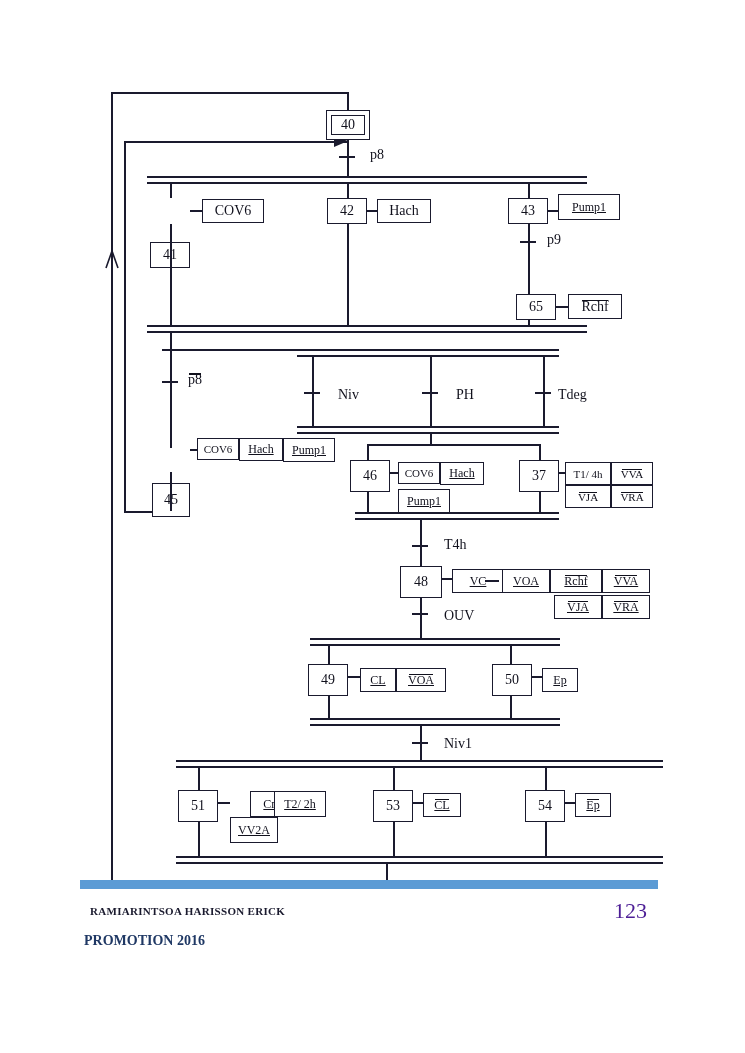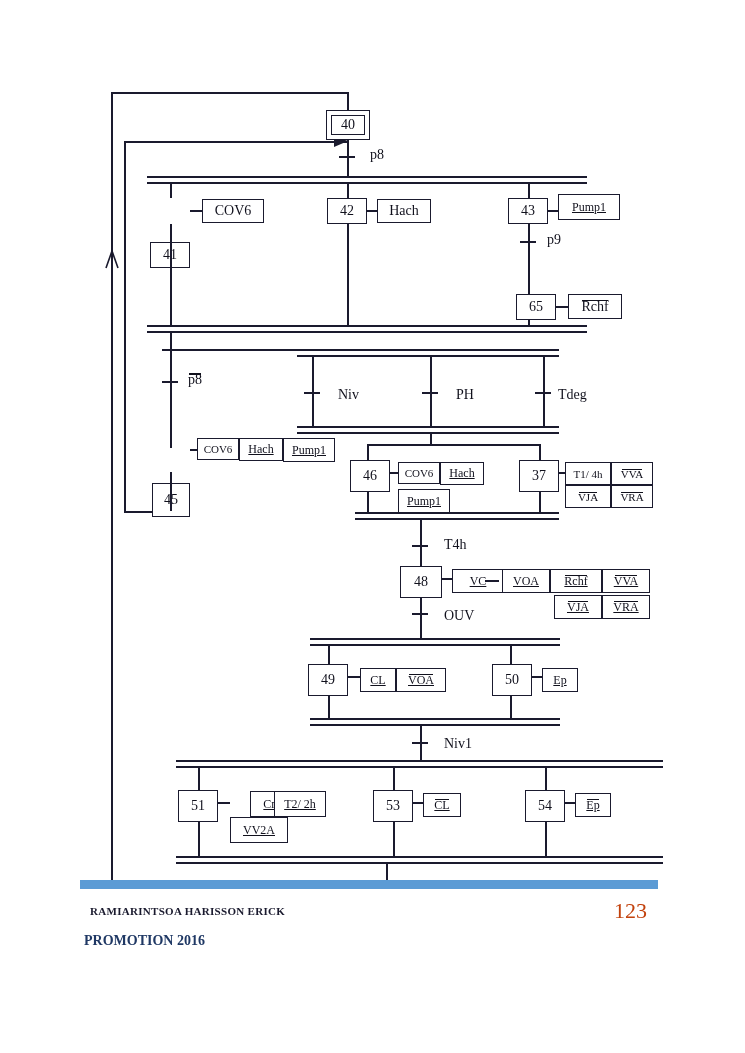--- a/index.html
+++ b/index.html
@@ -38,21 +38,21 @@
   }
   .ovl{position:relative;}
   .ovl:after{
     content:"";position:absolute;left:1px;right:1px;top:1px;height:1.5px;background:#10101c;
   }
   .tick{position:absolute;background:#1a1a2e;height:2px;width:16px;}
 
   
   .footbar{position:absolute;left:80px;top:880px;width:578px;height:9px;background:#5b9bd5;}
   .footname{position:absolute;left:90px;top:905px;font-family:"Liberation Serif",serif;font-size:11px;font-weight:bold;color:#1a1a2e;letter-spacing:.3px;}
-  .pagenum{position:absolute;left:614px;top:898px;font-size:22px;color:#c2410c;font-family:"Liberation Serif",serif;}
+  .pagenum{position:absolute;left:614px;top:898px;font-size:22px;color:#4c1d95;font-family:"Liberation Serif",serif;}
   .promo{position:absolute;left:84px;top:933px;font-size:14px;font-weight:bold;color:#1f3864;font-family:"Liberation Serif",serif;}
 </style>
 </head>
 <body>
 
 <div id="canvas">
 
   <div class="vline" style="left:111px;top:92px;height:790px;"></div>
   <div class="hline" style="left:111px;top:92px;width:238px;"></div>
   <div class="vline" style="left:347px;top:92px;height:18px;"></div>
@@ -215,21 +215,21 @@
 
   <div class="dbl" style="left:176px;top:760px;width:487px;height:8px;"></div>
   <div class="vline" style="left:198px;top:768px;height:22px;"></div>
   <div class="vline" style="left:393px;top:768px;height:22px;"></div>
   <div class="vline" style="left:545px;top:768px;height:22px;"></div>
 
   <div class="box" style="left:178px;top:790px;width:40px;height:32px;">51</div>
   <div class="hline" style="left:218px;top:802px;width:12px;"></div>
   <div class="box small" style="left:230px;top:791px;width:44px;height:26px;margin-left:20px;">Cm</div>
   <div class="box small" style="left:274px;top:791px;width:52px;height:26px;">T2/ 2h</div>
-  <div class="box small" style="left:230px;top:817px;width:58px;height:26px;">VV2A</div>
+  <div class="box small" style="left:230px;top:817px;width:48px;height:26px;">VV2A</div>
 
   <div class="box" style="left:373px;top:790px;width:40px;height:32px;">53</div>
   <div class="hline" style="left:413px;top:802px;width:10px;"></div>
   <div class="box small" style="left:423px;top:793px;width:38px;height:24px;">
     <span class="ovl">CL</span>
   </div>
 
   <div class="box" style="left:525px;top:790px;width:40px;height:32px;">54</div>
   <div class="hline" style="left:565px;top:802px;width:10px;"></div>
   <div class="box small" style="left:575px;top:793px;width:36px;height:24px;">

